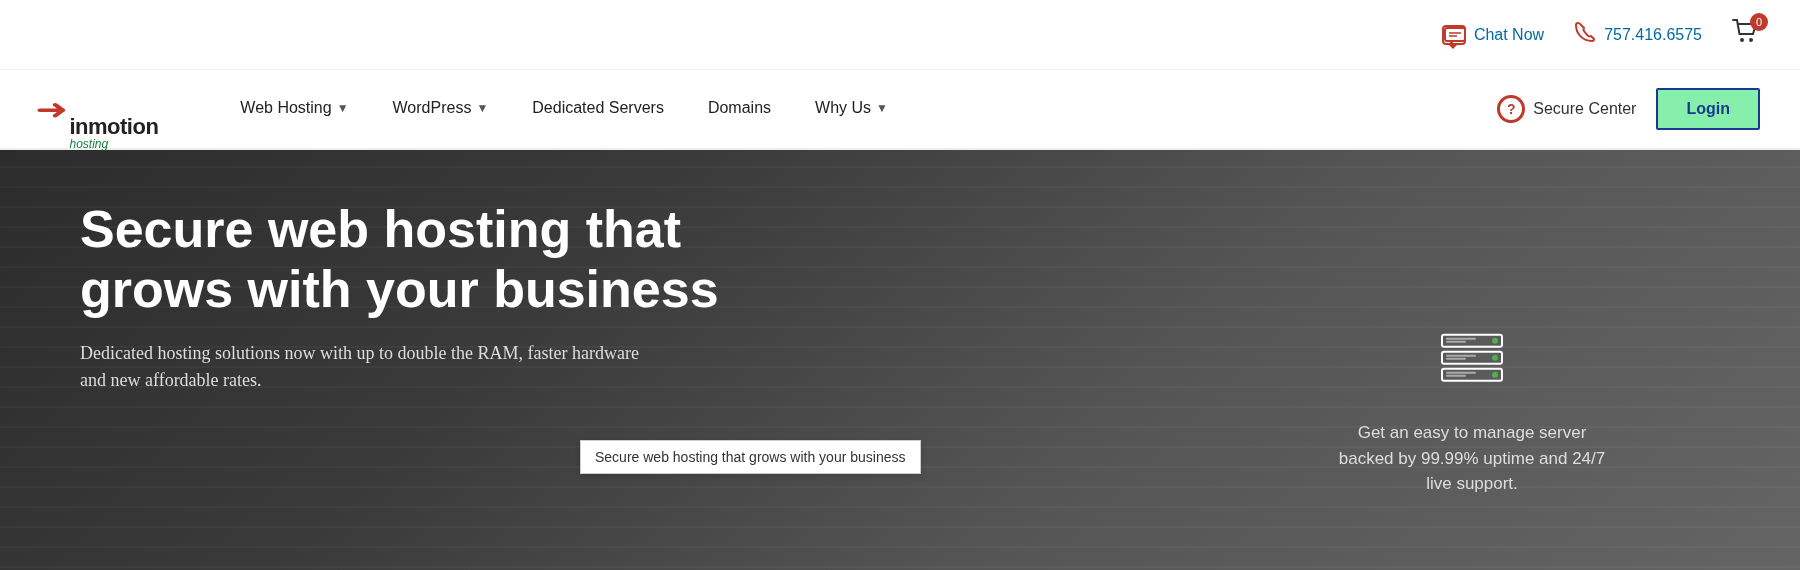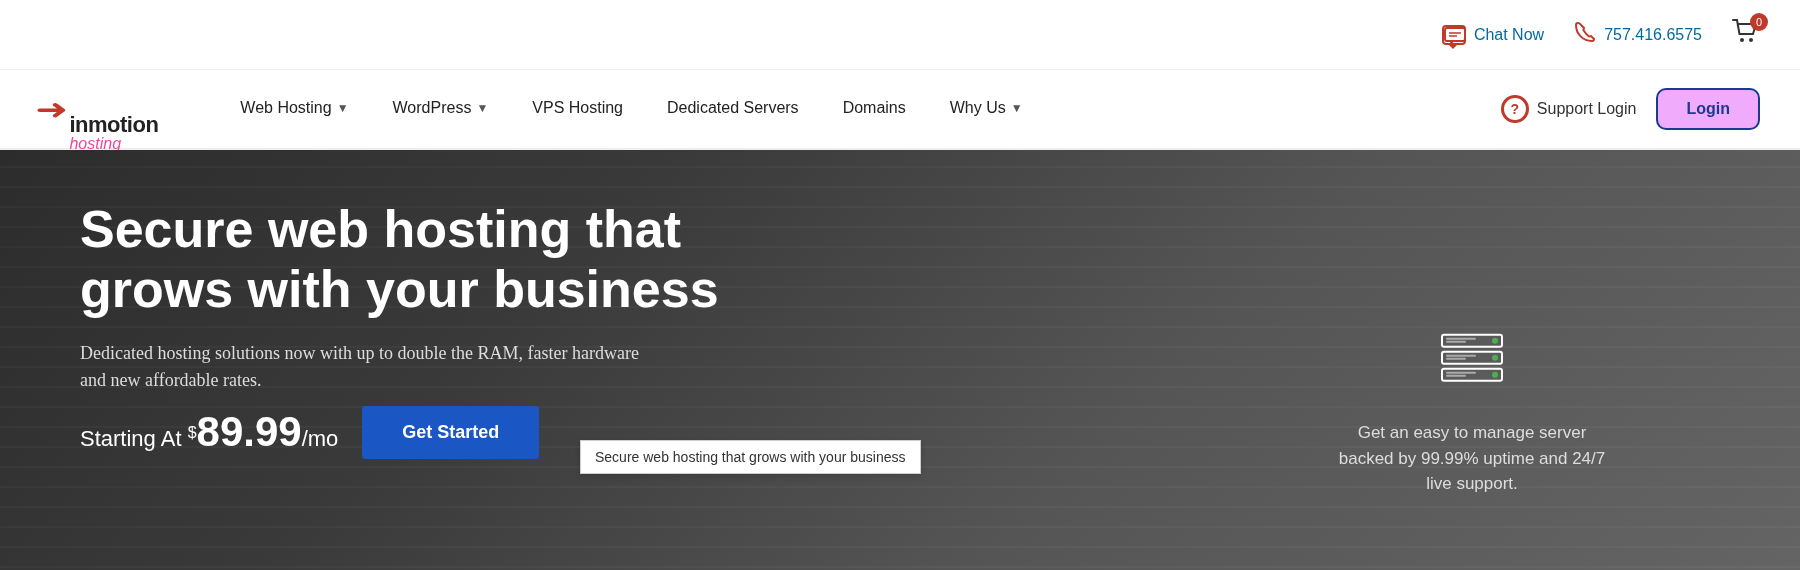--- a/index.html
+++ b/index.html
@@ -86,22 +86,22 @@
       line-height: 1;
       margin-top: 48px;
     }
     .logo-inmotion {
       font-size: 22px;
       font-weight: bold;
       color: #222;
       letter-spacing: -0.5px;
     }
     .logo-hosting {
-      font-size: 16px;
-      color: #ec4899;
+      font-size: 12px;
+      color: #15803d;
       font-style: italic;
     }
     .logo-arrow {
       color: #c0392b;
       font-size: 28px;
       margin-right: 6px;
       transform: scaleX(1.4);
       display: inline-block;
     }
     .nav-items {
@@ -148,26 +148,26 @@
       display: flex;
       align-items: center;
       justify-content: center;
       color: #c0392b;
       font-size: 14px;
       font-weight: bold;
     }
     .login-btn {
       border: 2px solid #1a3a8f;
       color: #1a3a8f;
-      background: #f0abfc;
+      background: #86efac;
       padding: 10px 28px;
       font-size: 16px;
       font-weight: bold;
       cursor: pointer;
-      border-radius: 10px;
+      border-radius: 2px;
     }
 
     
     .hero {
       position: relative;
       width: 1800px;
       height: 516px;
       background: linear-gradient(to right, rgba(30,30,30,0.85) 0%, rgba(30,30,30,0.6) 60%, rgba(30,30,30,0.4) 100%);
       background-color: #4a4a4a;
       display: flex;
@@ -328,58 +328,48 @@
   <div class="nav-items">
     <div class="nav-item">
       <span>Web Hosting</span>
       <span class="nav-chevron">▼</span>
     </div>
     <div class="nav-item">
       <span>WordPress</span>
       <span class="nav-chevron">▼</span>
     </div>
     <div class="nav-item">
-      <span>VPS Hosting</span>
-    </div>
-    <div class="nav-item">
       <span>Dedicated Servers</span>
     </div>
     <div class="nav-item">
       <span>Domains</span>
     </div>
     <div class="nav-item">
       <span>Why Us</span>
       <span class="nav-chevron">▼</span>
     </div>
   </div>
 
   <div class="nav-right">
     <div class="support-center">
       <div class="support-icon">?</div>
-      <span>Support Login</span>
+      <span>Secure Center</span>
     </div>
     <button class="login-btn">Login</button>
   </div>
 </nav>
 
 <section class="hero">
   <div class="hero-bg"></div>
 
   <div class="hero-content">
     <h1 class="hero-title">Secure web hosting that grows with your business</h1>
     <p class="hero-subtitle">
       <span>Dedicated hosting solutions now with up to double the RAM, faster hardware and new affordable rates.</span>
     </p>
-    <div class="hero-price-row">
-      <div class="hero-price">
-        <span>Starting At</span>
-        <sup>$</sup><span class="amount">89.99</span><span>/mo</span>
-      </div>
-      <button class="get-started-btn">Get Started</button>
-    </div>
   </div>
 
   <div class="tooltip">
     <span>Secure web hosting that grows with your business</span>
   </div>
 
   <div class="hero-right">
     <div class="server-icon">
       <svg width="80" height="80" viewBox="0 0 80 80" fill="none">
 

